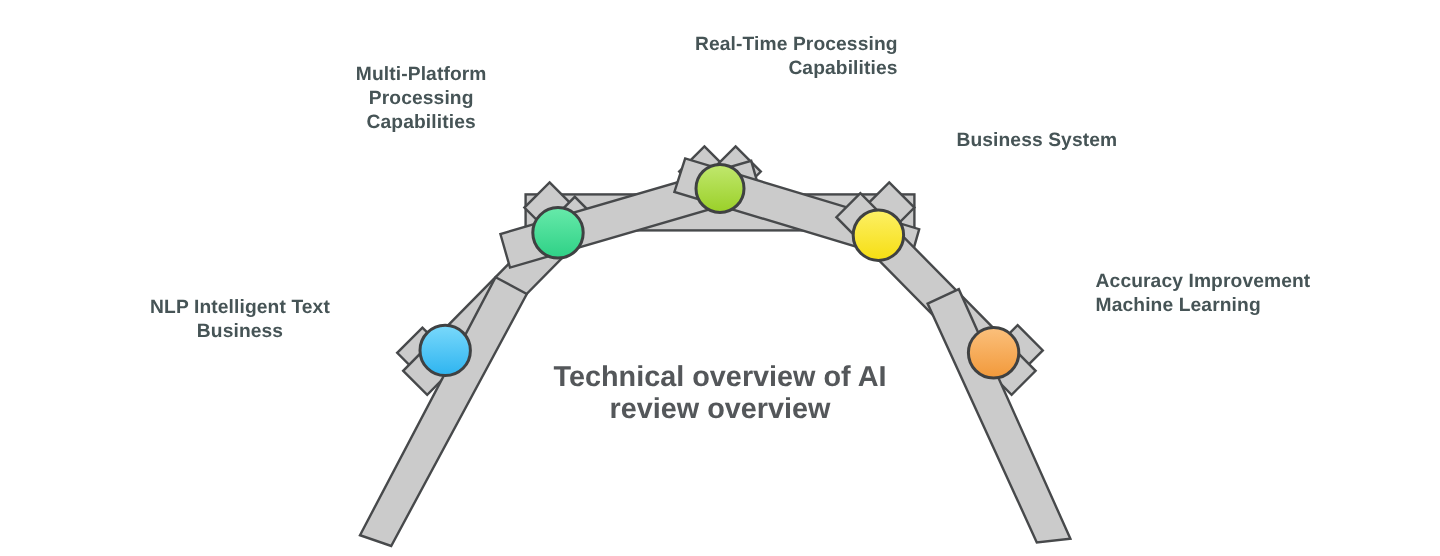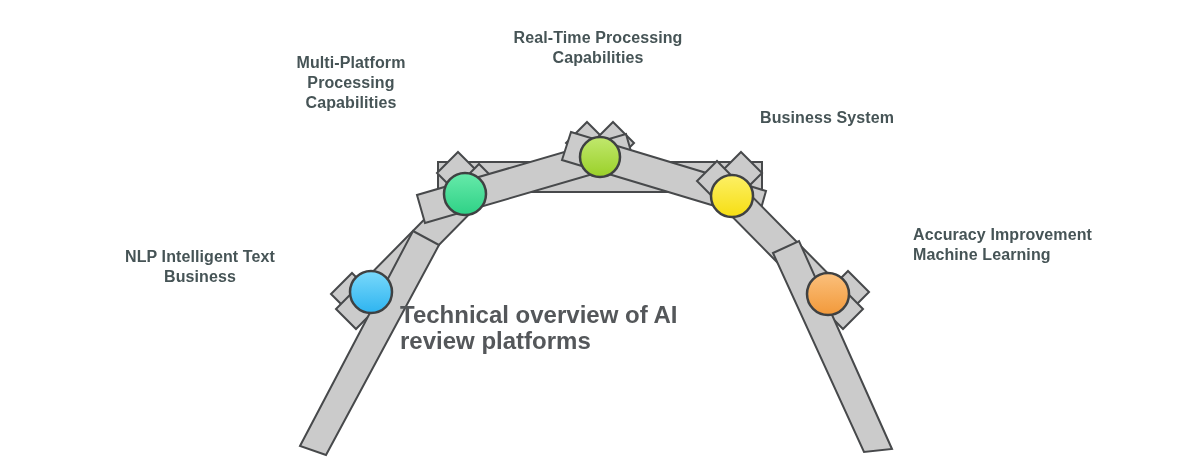--- a/index.html
+++ b/index.html
@@ -25,20 +25,21 @@
     position:absolute;
     color:var(--label-text);
     font-size:16px;font-weight:bold;line-height:20px;
     letter-spacing:0.1px;
   }
   .node-label.center{text-align:center;}
   .node-label.left{text-align:left;}
   .diagram-title{
     position:absolute;
     left:400px;top:302px;width:400px;
+    text-align:center;
     color:var(--title-text);
     font-size:24px;font-weight:bold;line-height:26px;
   }
 </style>
 </head>
 <body>
 
 <div class="canvas">
 
   <svg class="arch-svg" viewBox="0 0 1200 463" xmlns="http://www.w3.org/2000/svg" aria-hidden="true">
@@ -93,32 +94,32 @@
     <div>NLP Intelligent Text</div>
     <div>Business</div>
   </div>
 
   <div class="node-label center" style="left:251px;top:53px;width:200px;">
     <div>Multi-Platform</div>
     <div>Processing</div>
     <div>Capabilities</div>
   </div>
 
-  <div class="node-label center" style="left:448px;top:28px;width:300px;">
+  <div class="node-label center" style="left:448px;top:28px;width:300px;text-align:right;">
     <div>Real-Time Processing</div>
     <div>Capabilities</div>
   </div>
 
-  <div class="node-label left" style="left:760px;top:108px;width:240px;">
+  <div class="node-label left" style="left:797px;top:108px;width:240px;">
     <div>Business System</div>
   </div>
 
   <div class="node-label left" style="left:913px;top:225px;width:240px;">
     <div>Accuracy Improvement</div>
     <div>Machine Learning</div>
   </div>
 
   <div class="diagram-title">
     <div>Technical overview of AI</div>
-    <div>review platforms</div>
+    <div>review overview</div>
   </div>
 
 </div>
 
 </body></html>

